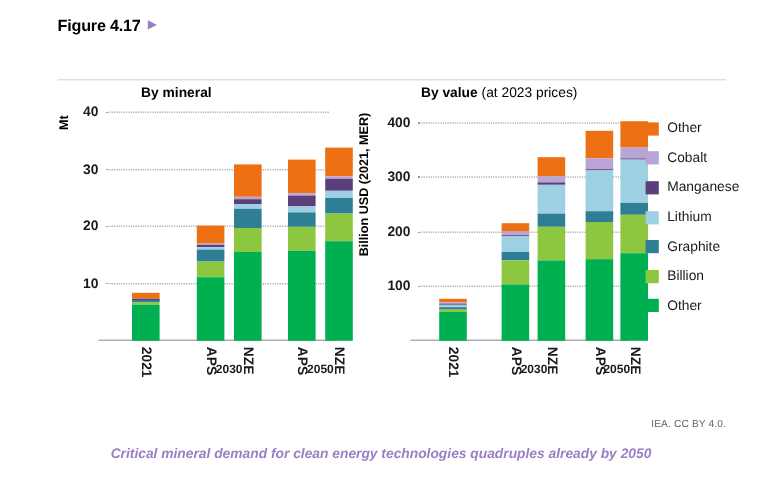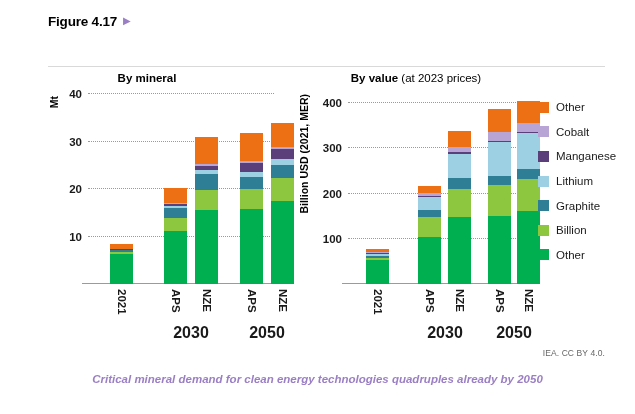--- a/index.html
+++ b/index.html
@@ -135,22 +135,22 @@
     margin-top: 5px;
     font-size: 11.5px;
     font-weight: bold;
     color: #1a1a1a;
     writing-mode: vertical-rl;
     white-space: nowrap;
   }
   .xgroup {
     position: absolute;
     top: 100%;
-    margin-top: 40px;
-    font-size: 16px;
+    margin-top: 19px;
+    font-size: 10px;
     font-weight: bold;
     color: #1a1a1a;
     text-align: center;
     white-space: nowrap;
   }
 
   
   .legend {
     position: absolute;
     left: 538px; top: 95px;

